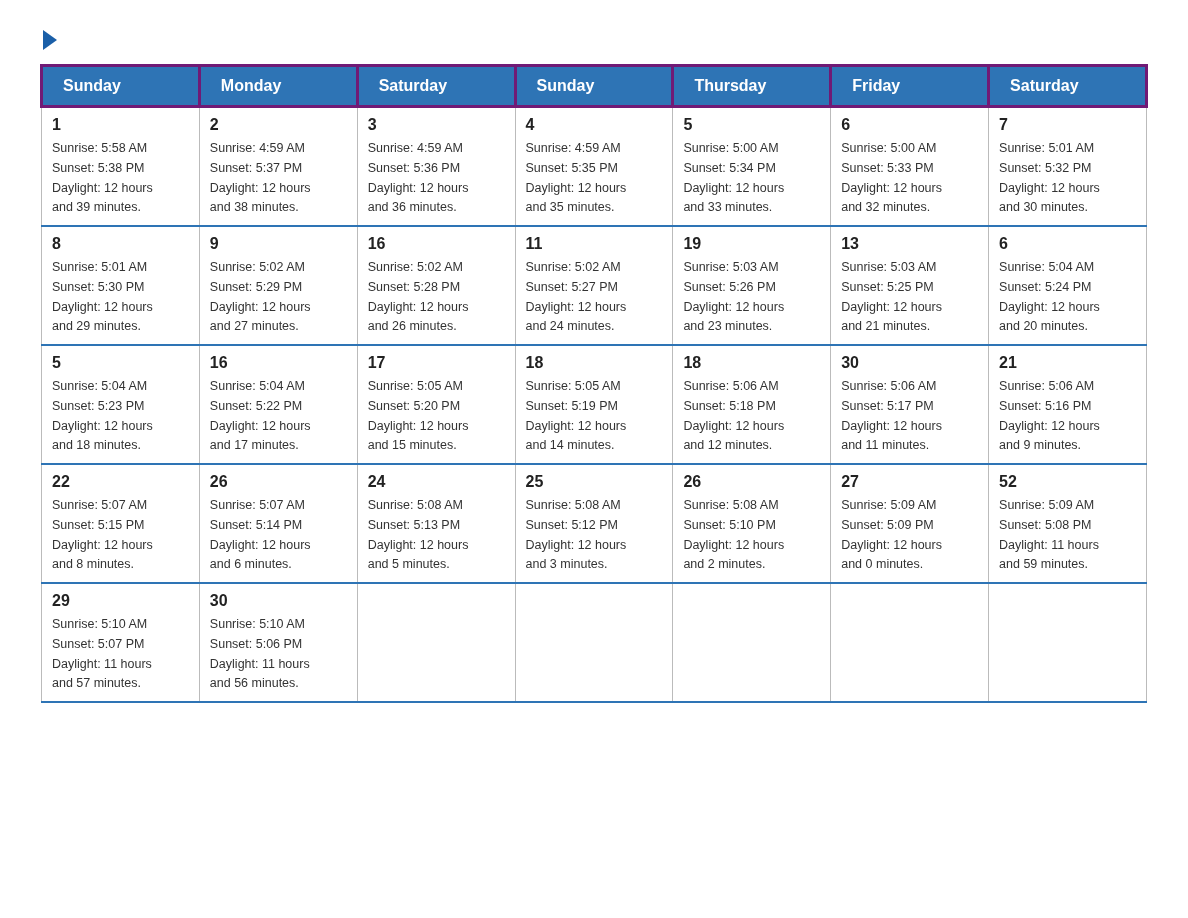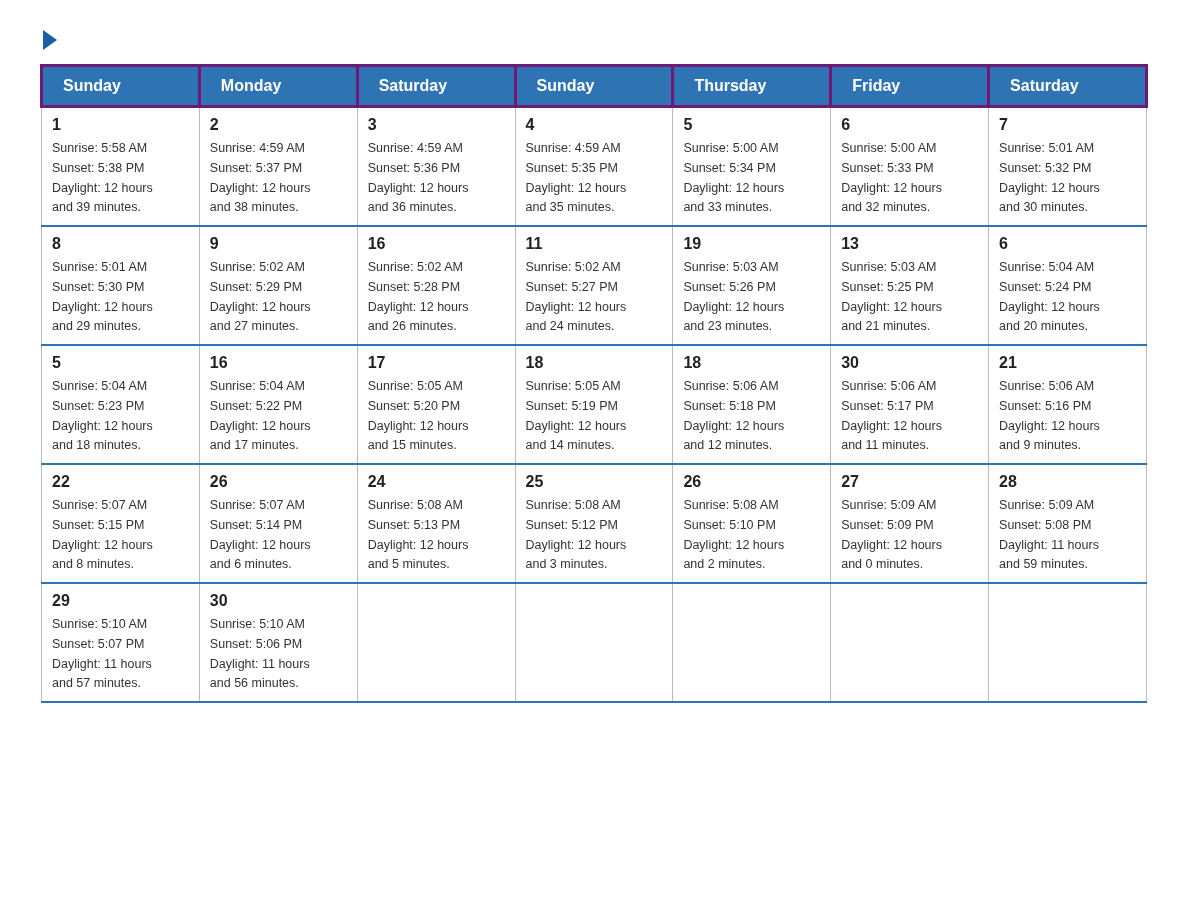--- a/index.html
+++ b/index.html
@@ -237,21 +237,21 @@
         </td>
         <td>
           <span class="day-num">26</span>
           <span class="day-info">Sunrise: 5:08 AM<br>Sunset: 5:10 PM<br>Daylight: 12 hours<br>and 2 minutes.</span>
         </td>
         <td>
           <span class="day-num">27</span>
           <span class="day-info">Sunrise: 5:09 AM<br>Sunset: 5:09 PM<br>Daylight: 12 hours<br>and 0 minutes.</span>
         </td>
         <td>
-          <span class="day-num">28</span>
+          <span class="day-num">52</span>
           <span class="day-info">Sunrise: 5:09 AM<br>Sunset: 5:08 PM<br>Daylight: 11 hours<br>and 59 minutes.</span>
         </td>
       </tr>
       <tr class="week-row">
         <td>
           <span class="day-num">29</span>
           <span class="day-info">Sunrise: 5:10 AM<br>Sunset: 5:07 PM<br>Daylight: 11 hours<br>and 57 minutes.</span>
         </td>
         <td>
           <span class="day-num">30</span>

